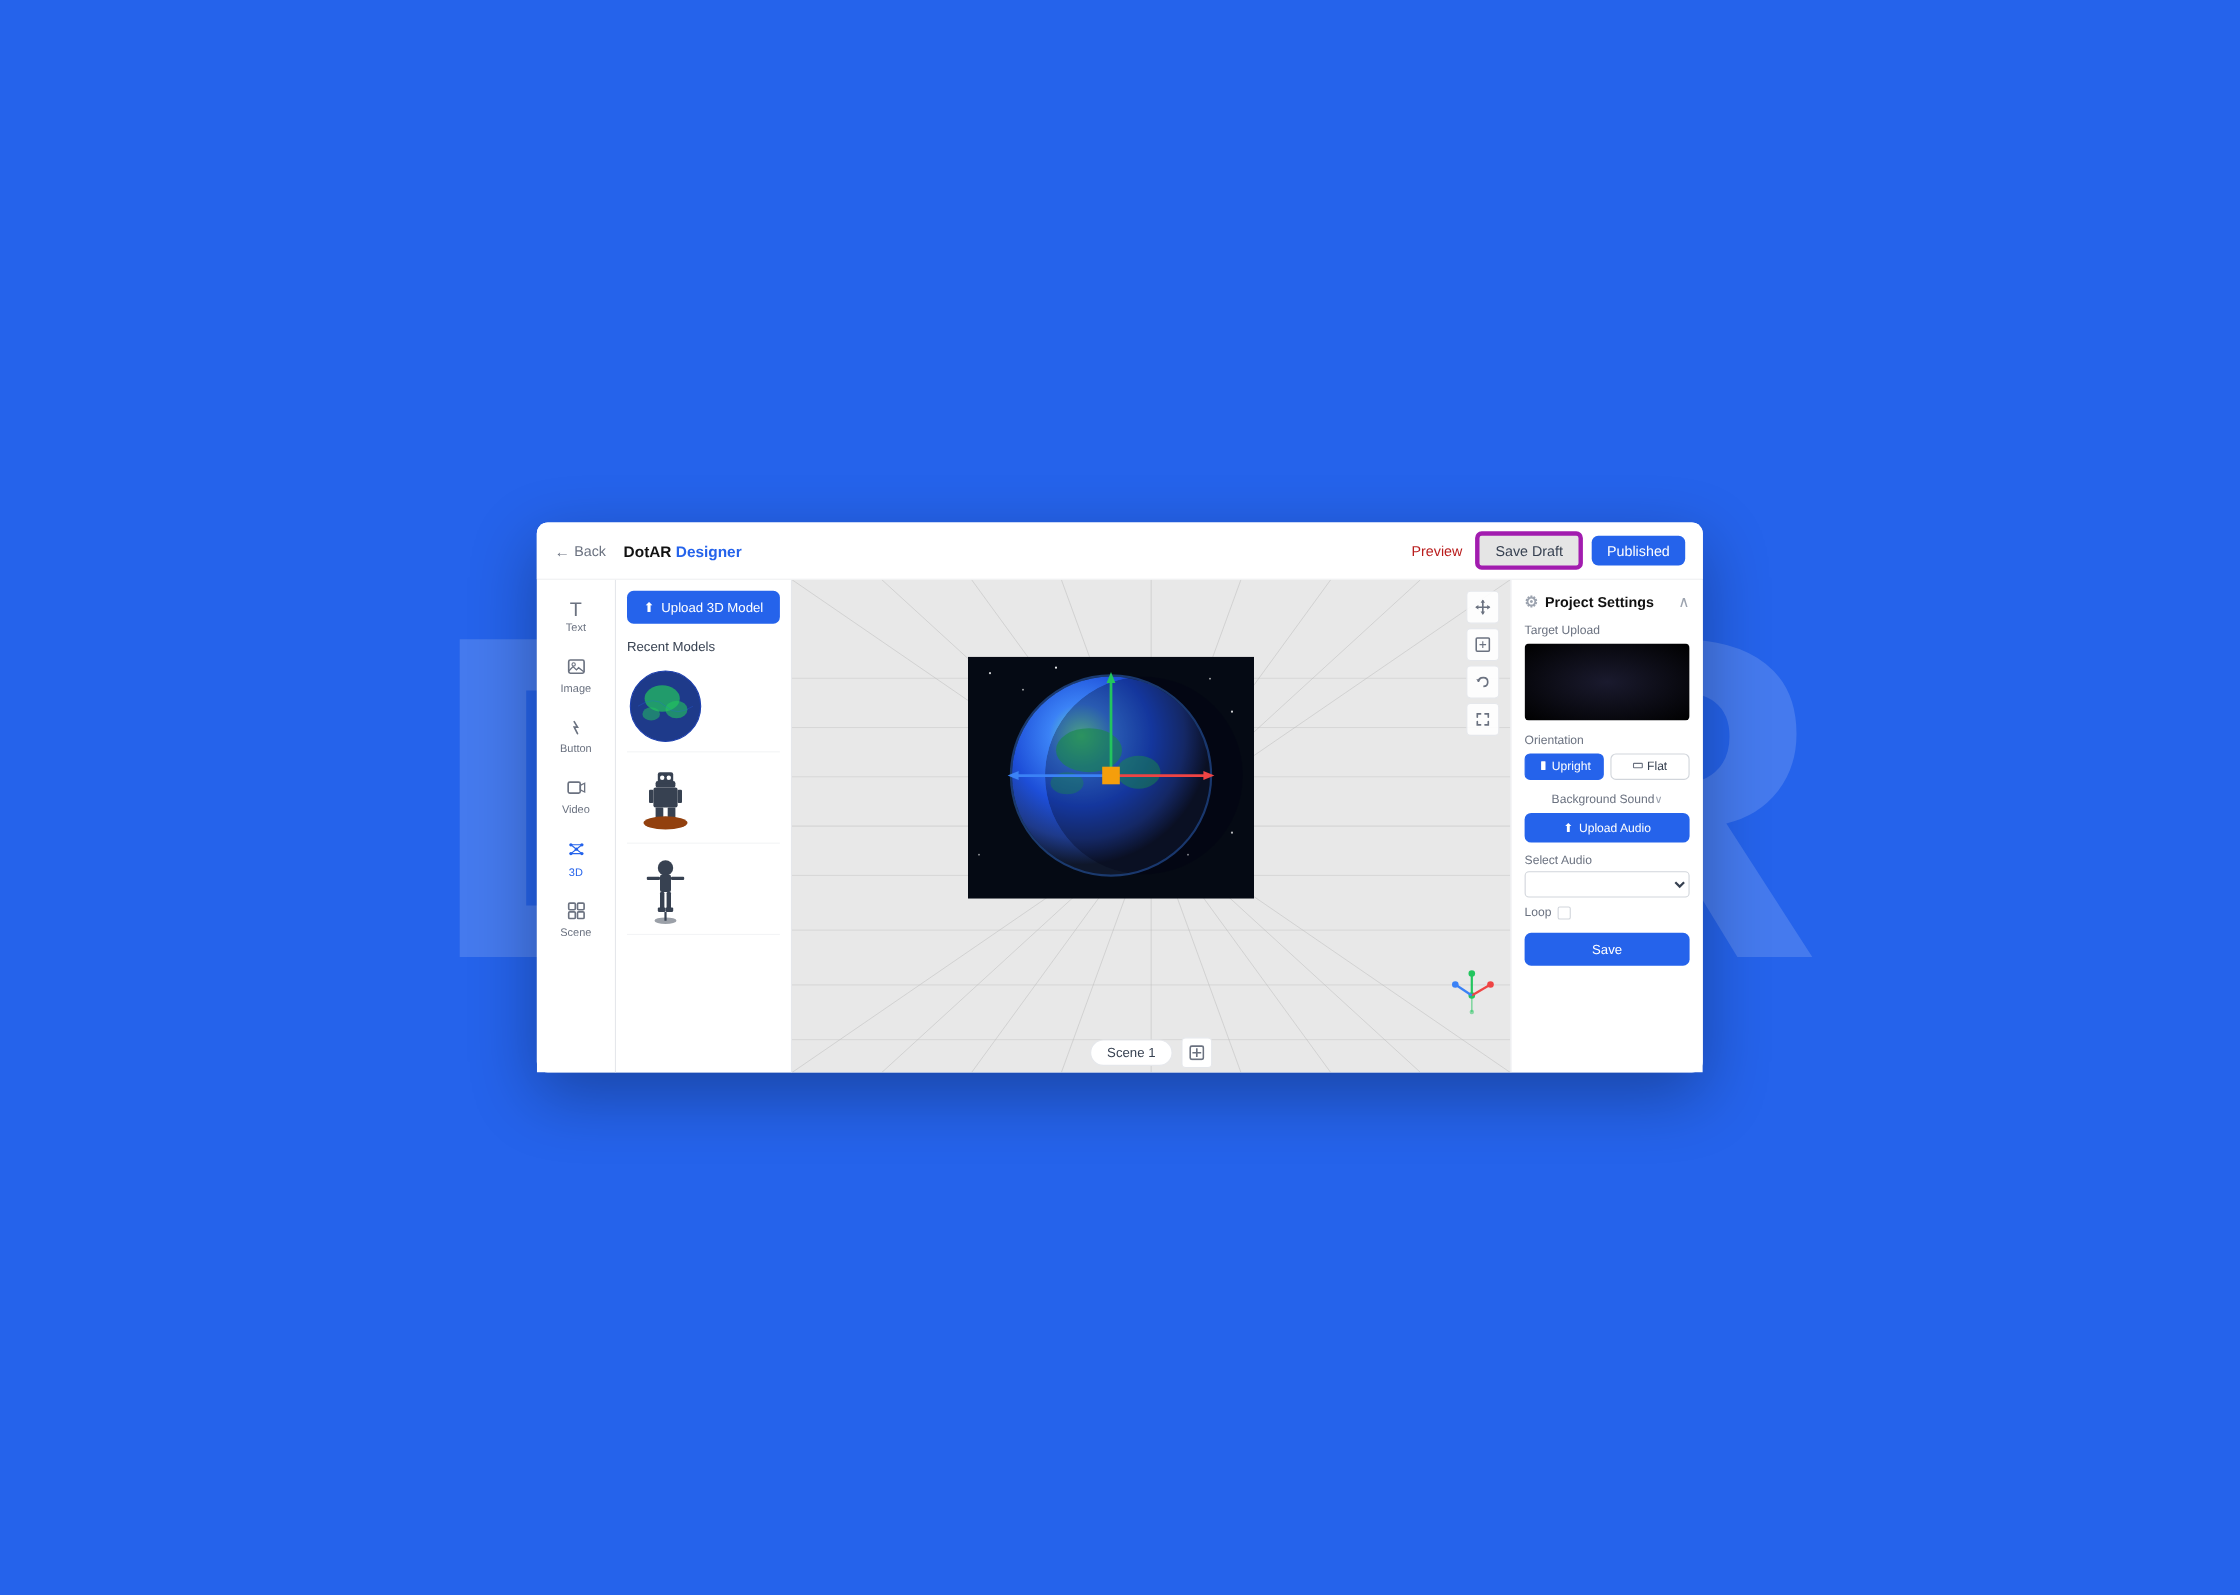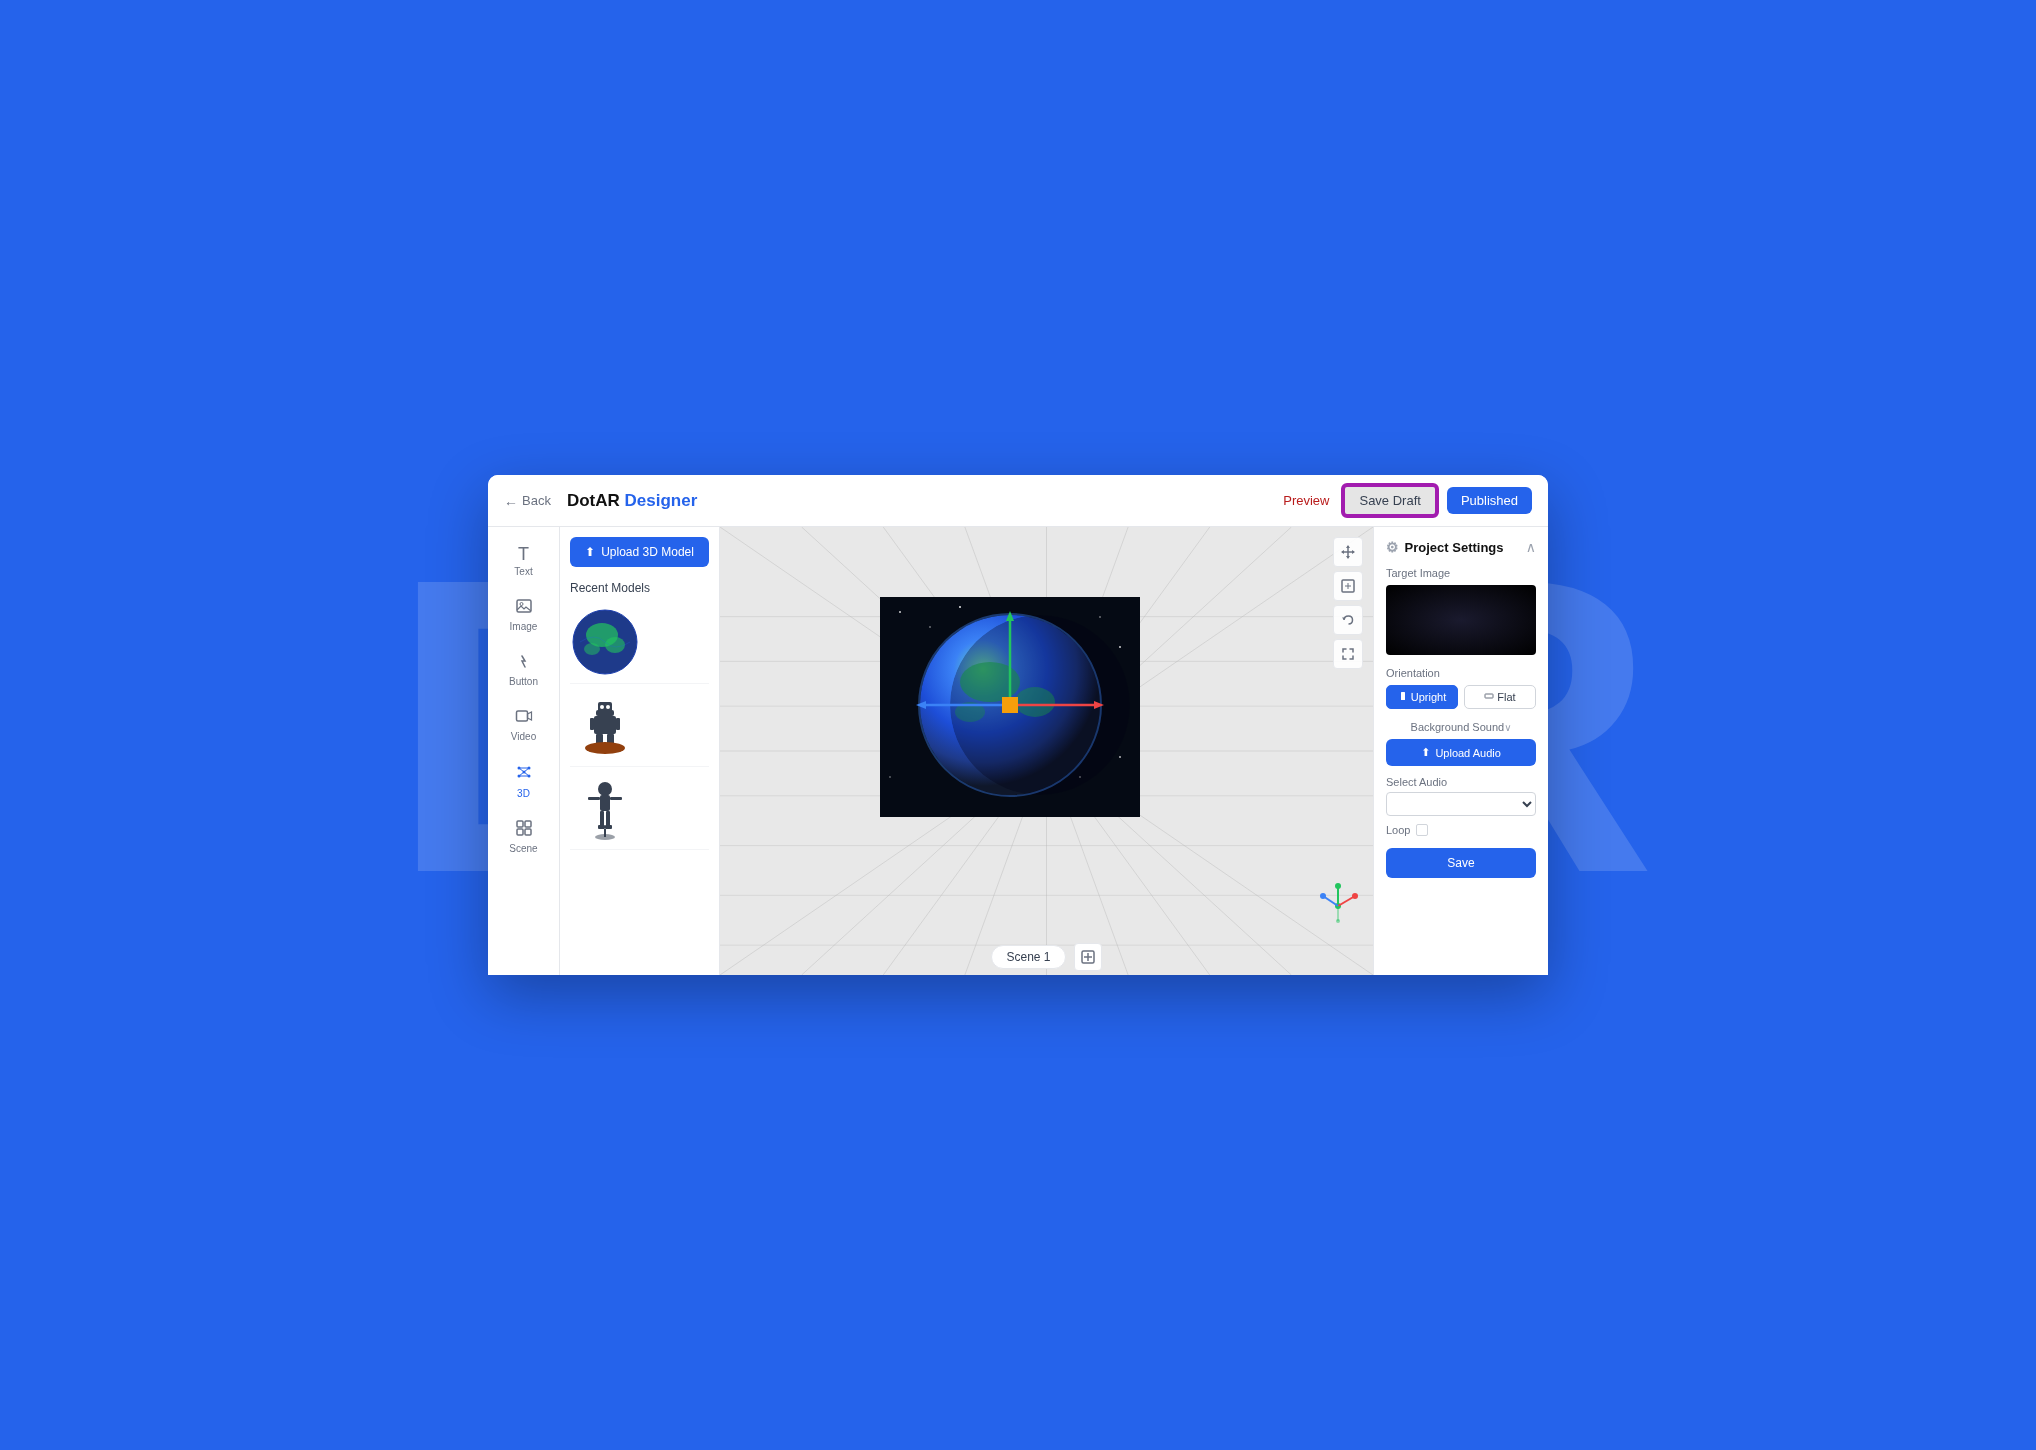--- a/index.html
+++ b/index.html
@@ -63,21 +63,21 @@
       font-size: 13px;
       cursor: pointer;
       margin-right: 16px;
     }
 
     .back-btn .arrow {
       font-size: 14px;
     }
 
     .app-title {
-      font-size: 17px;
+      font-size: 14px;
       font-weight: 600;
       color: #111;
     }
 
     .app-title .designer {
       color: #2563EB;
     }
 
     .header-spacer { flex: 1; }
 
@@ -780,21 +780,21 @@
     <div class="right-panel">
 
       <div class="panel-header">
         <div class="panel-title">
           <span class="gear-icon">⚙</span>
           <span>Project Settings</span>
         </div>
         <span style="color:#9ca3af; cursor:pointer; font-size:14px;">∧</span>
       </div>
 
-      <div class="section-label">Target Image</div>
+      <div class="section-label">Target Upload</div>
 
       <div class="target-image-preview">
         <div class="starfield"></div>
       </div>
 
       <div class="orientation-label">Orientation</div>
 
       <div class="orientation-buttons">
         <button class="orient-btn active">
           <svg width="10" height="10" viewBox="0 0 10 10" fill="none">

